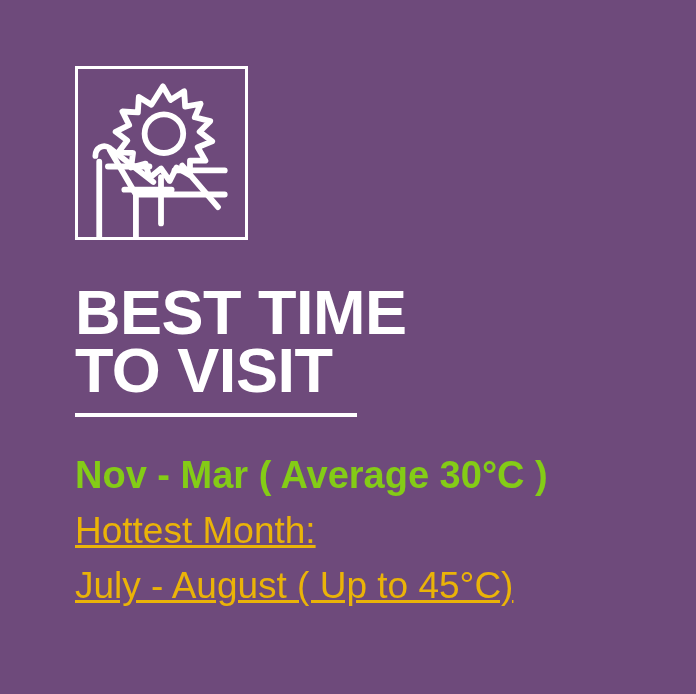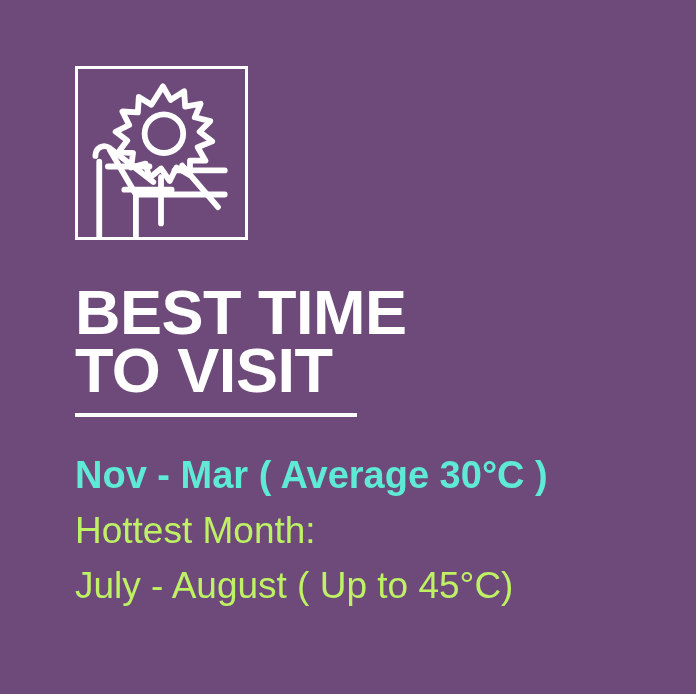--- a/index.html
+++ b/index.html
@@ -71,33 +71,34 @@
 
   
   .body-block {
     position: absolute;
     left: 75px;
     top: 448px;
     width: 610px;
   }
   .body-line {
     display: block;
-    color: #5eead4;
+    color: #84cc16;
     font-family: "Liberation Sans", sans-serif;
     font-size: 37px;
     line-height: 55px;
     white-space: nowrap;
   }
   .body-line.strong {
     font-weight: bold;
     font-size: 38px;
   }
   .body-line.light {
     font-weight: normal;
-    color: #bef264;
+    color: #eab308;
+    text-decoration: underline;
   }
 </style>
 </head>
 <body>
 
 <div class="card">
 
   <div class="icon-frame">
     <svg class="icon-art" viewBox="0 0 173 174" aria-hidden="true">
       <g fill="none" stroke="#FFFFFF" stroke-width="6" stroke-linecap="round" stroke-linejoin="round">

